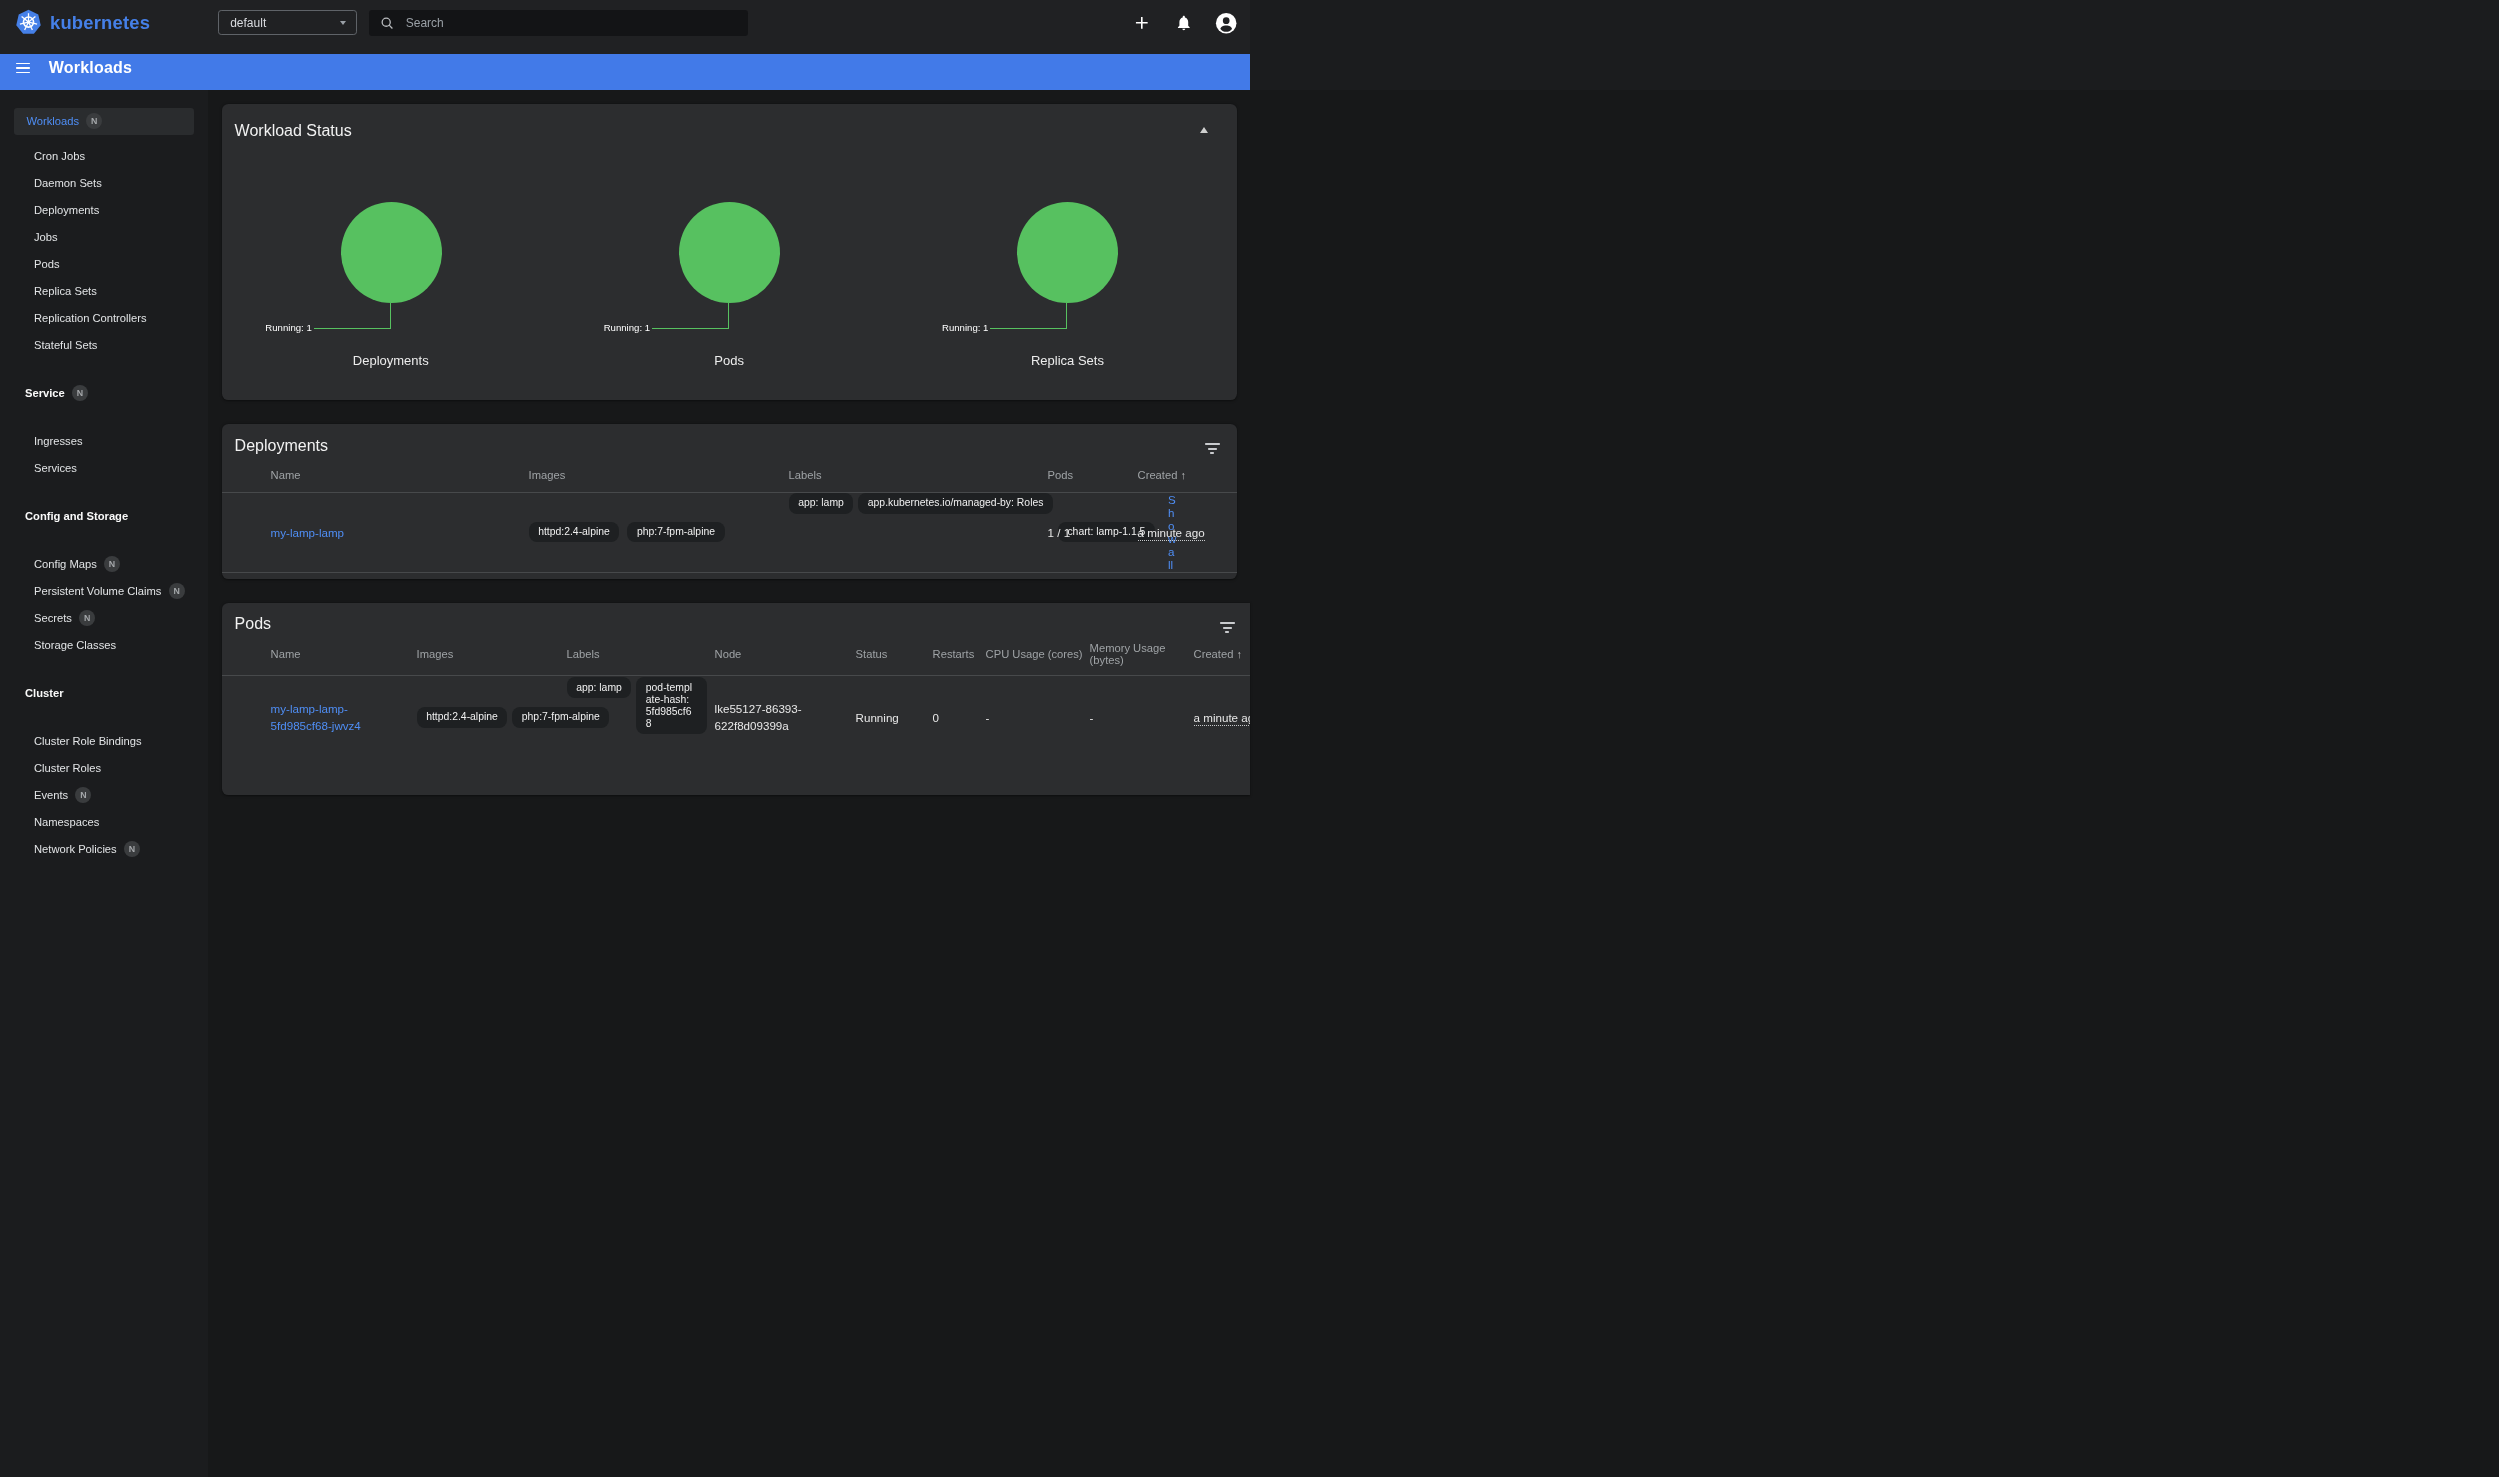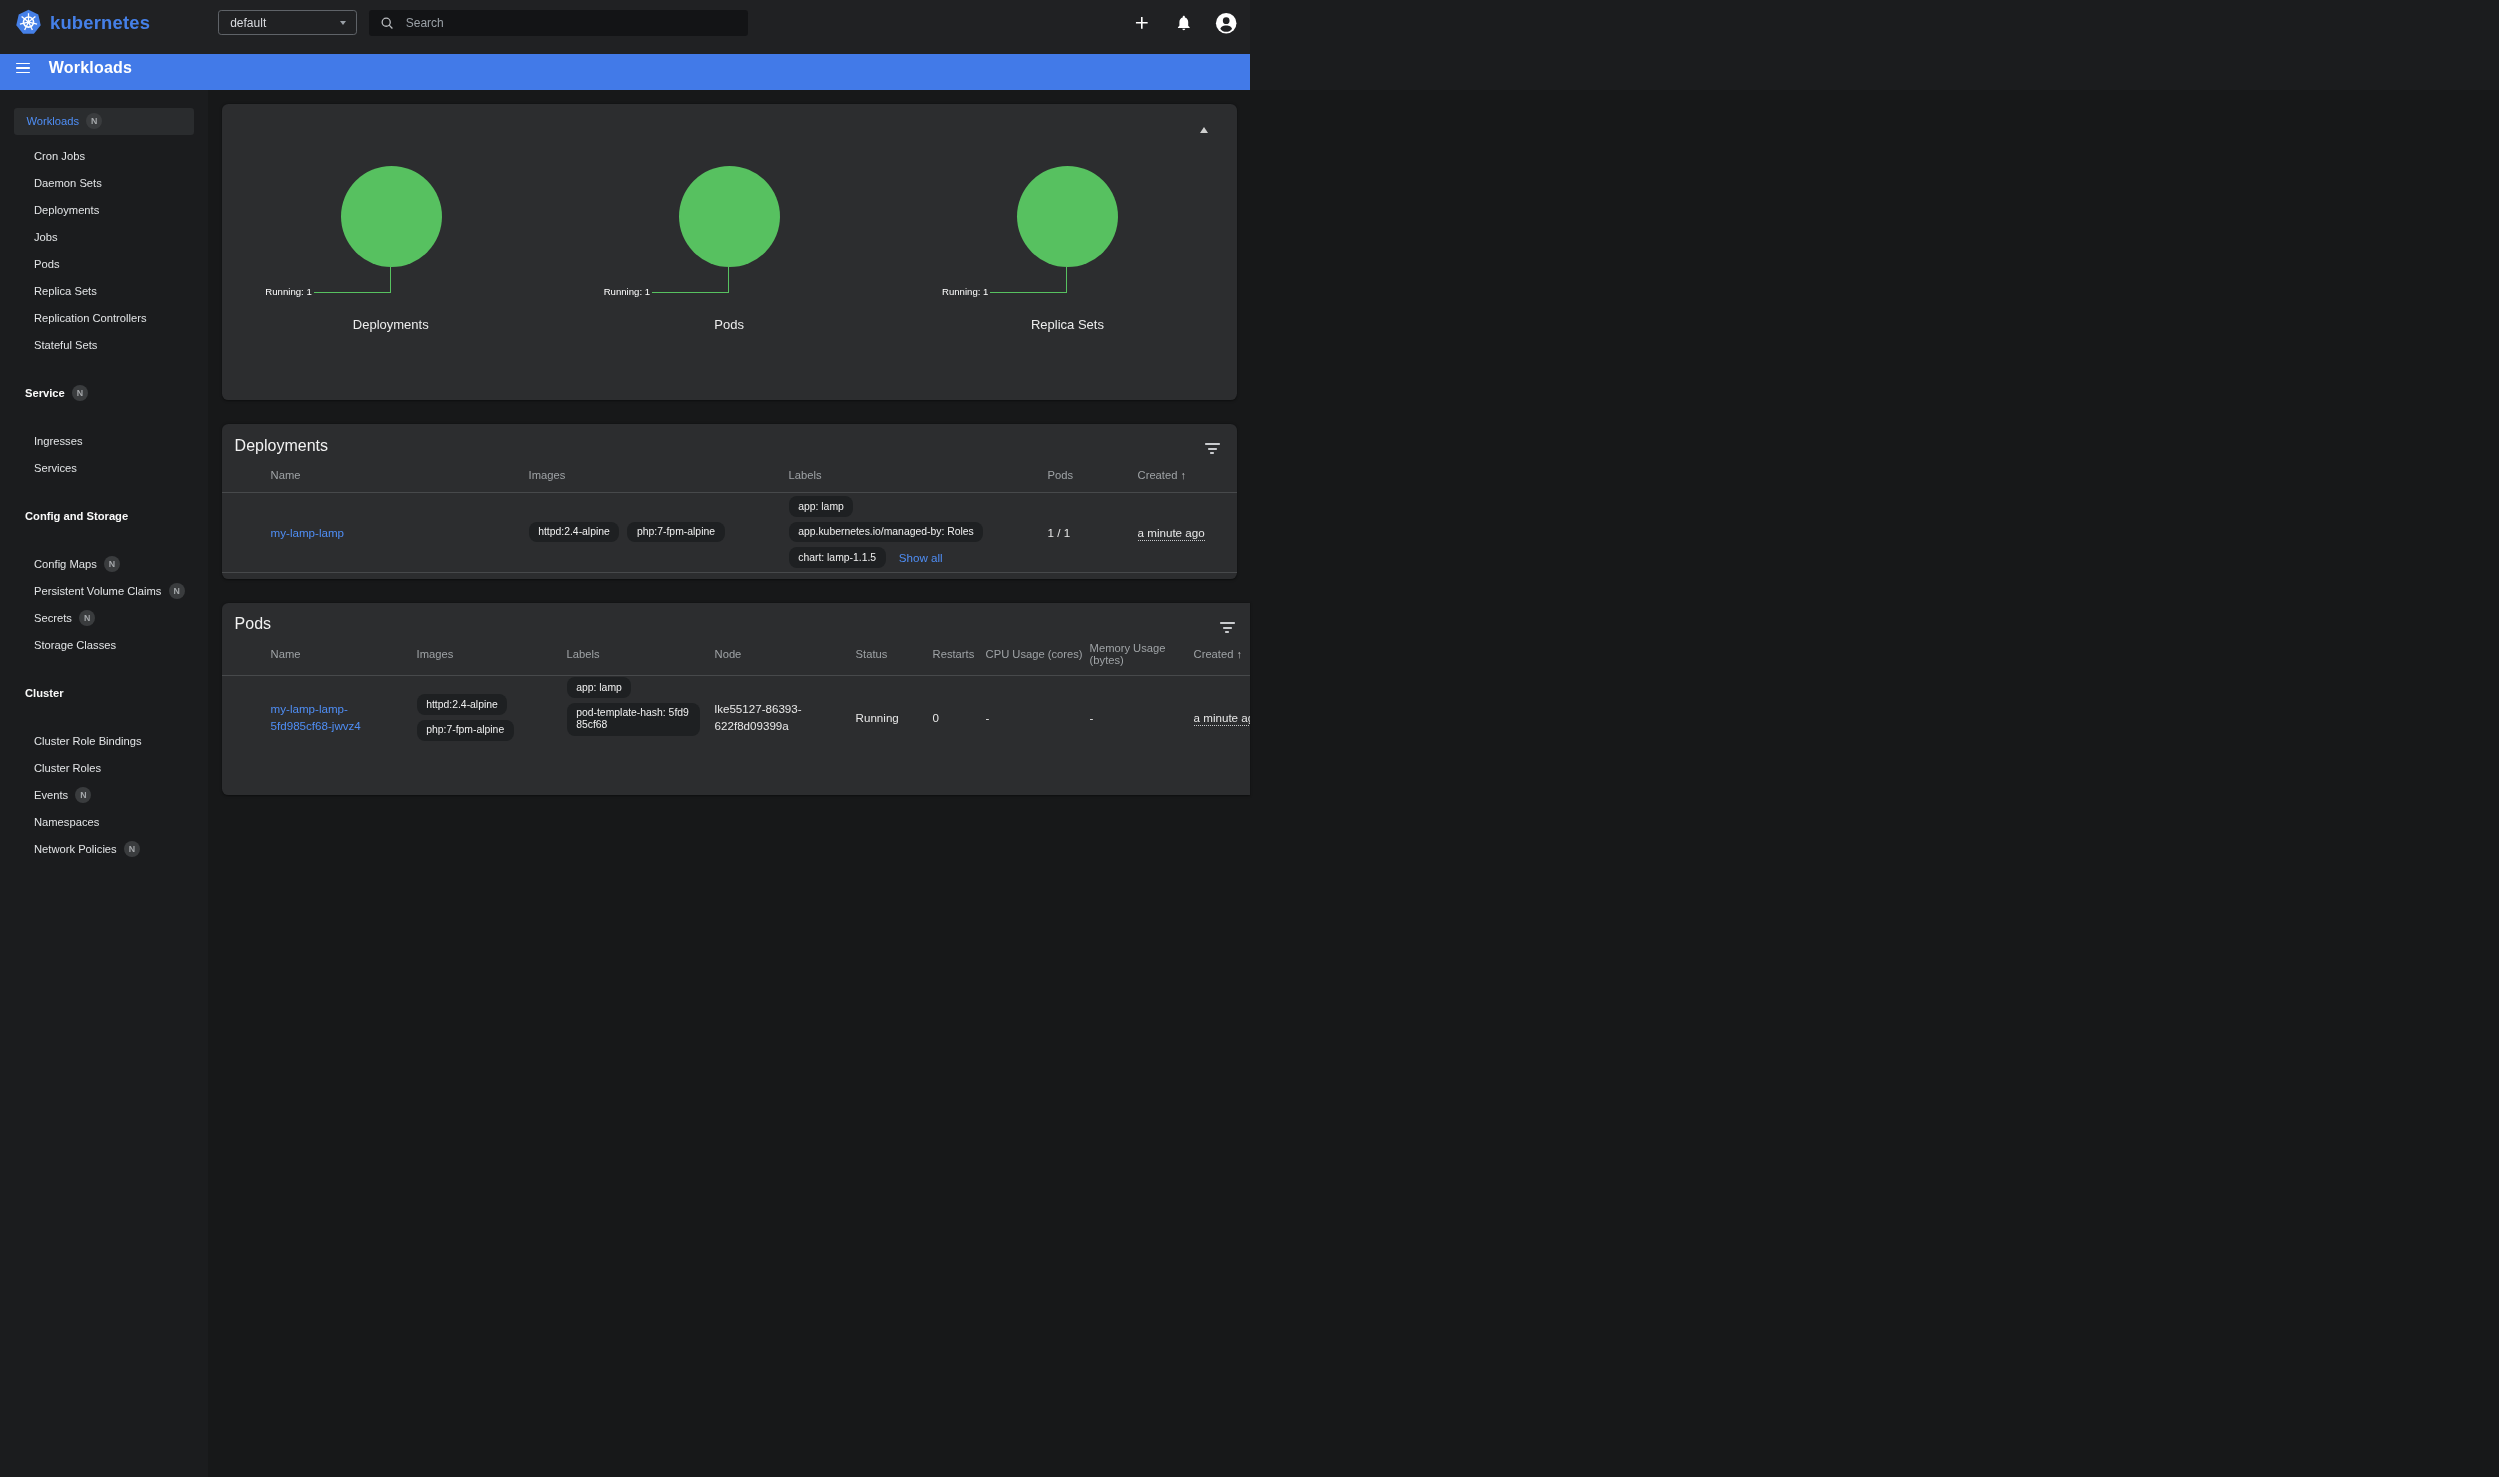--- a/index.html
+++ b/index.html
@@ -88,21 +88,21 @@
   #card-pods .thead { height:43px; margin-top:0; }
   #card-pods .trow { min-height:82px; padding-top:1.6px; }
   .nowrap { white-space:nowrap; }
   .cell { font-size:11.6px; color:#e8e8e8; padding-right:8px; }
   .dot { width:10.4px; height:10.4px; border-radius:50%; background:#3cab40; margin-left:18.4px; }
   a.link { color:#4f8ef5; text-decoration:none; font-size:11.6px; cursor:pointer; word-break:break-word; }
   .chip { display:inline-block; background:#1e2022; border-radius:8px; padding:4.4px 9.6px; font-size:10.4px;
           line-height:12px; color:#f0f0f0; white-space:nowrap; }
   .chip.wrap { white-space:normal; word-break:break-all; max-width:133px; }
   .chips-inline { display:flex; gap:8px; }
-  .chips-stack { display:flex; flex-direction:column; align-items:flex-start; gap:4.8px; }
+  .chips-stack { display:flex; flex-direction:row; align-items:flex-start; gap:4.8px; }
   .label-line { display:flex; align-items:center; gap:13px; }
   .ago { border-bottom:0.8px dotted #c7c9cb; padding-bottom:1.6px; white-space:nowrap; }
   .pods-labels { align-self:start; margin-top:0; }
   .node-cell { word-break:break-word; line-height:17px; max-width:120px; }
   .name-wrap { line-height:17px; max-width:140px; }
 </style>
 </head>
 <body>
 
 <header class="topbar">
@@ -240,20 +240,21 @@
     </div>
   <div class="nav-item">
     <span>Network Policies</span>
     <span class="nbadge">N</span>
   </div>
 </nav>
 
 <main class="main">
 
   <section class="card" id="card-workload-status">
+    <div class="card-title">Workload Status</div>
     <span class="collapse-arrow"></span>
     <div class="charts-row">
       <div class="chart">
         <div class="pie"></div>
         <div class="leader"></div>
         <div class="run-label">Running: 1</div>
         <div class="chart-title">Deployments</div>
       </div>
       <div class="chart">
         <div class="pie"></div>

